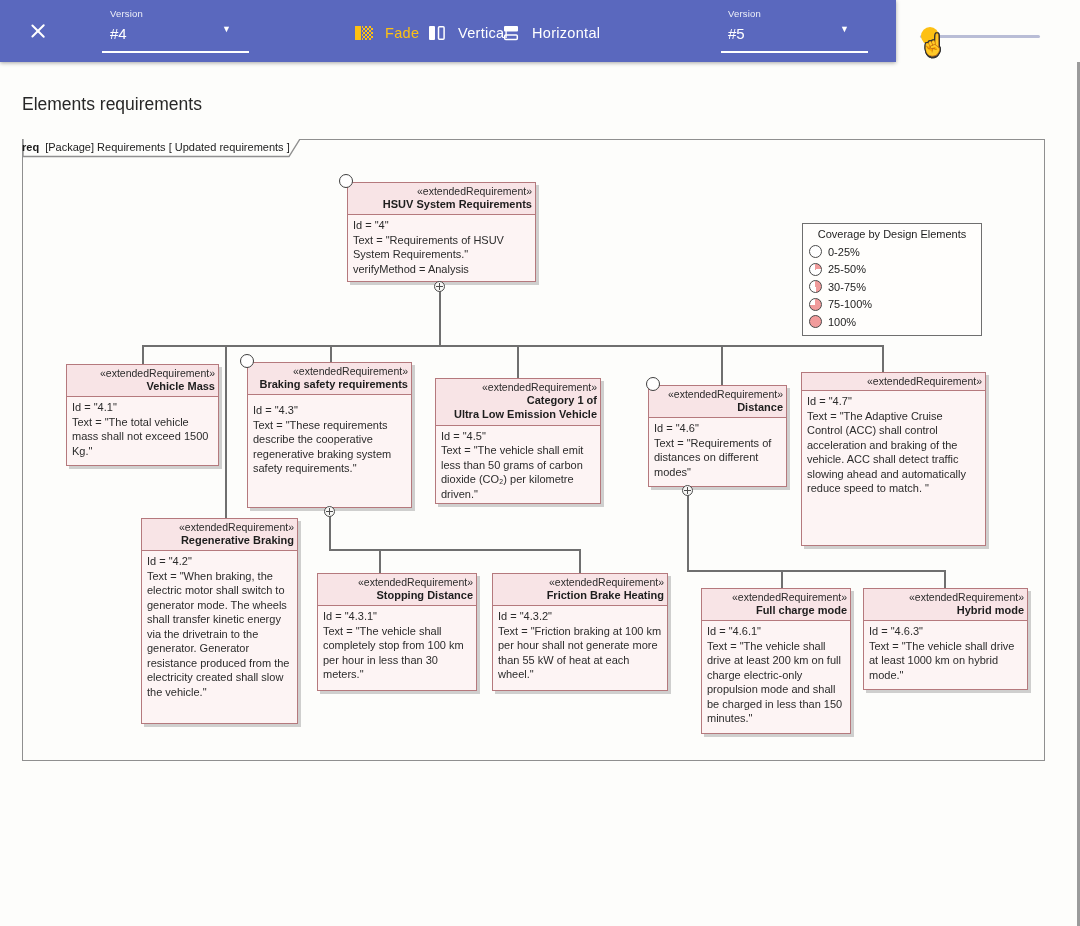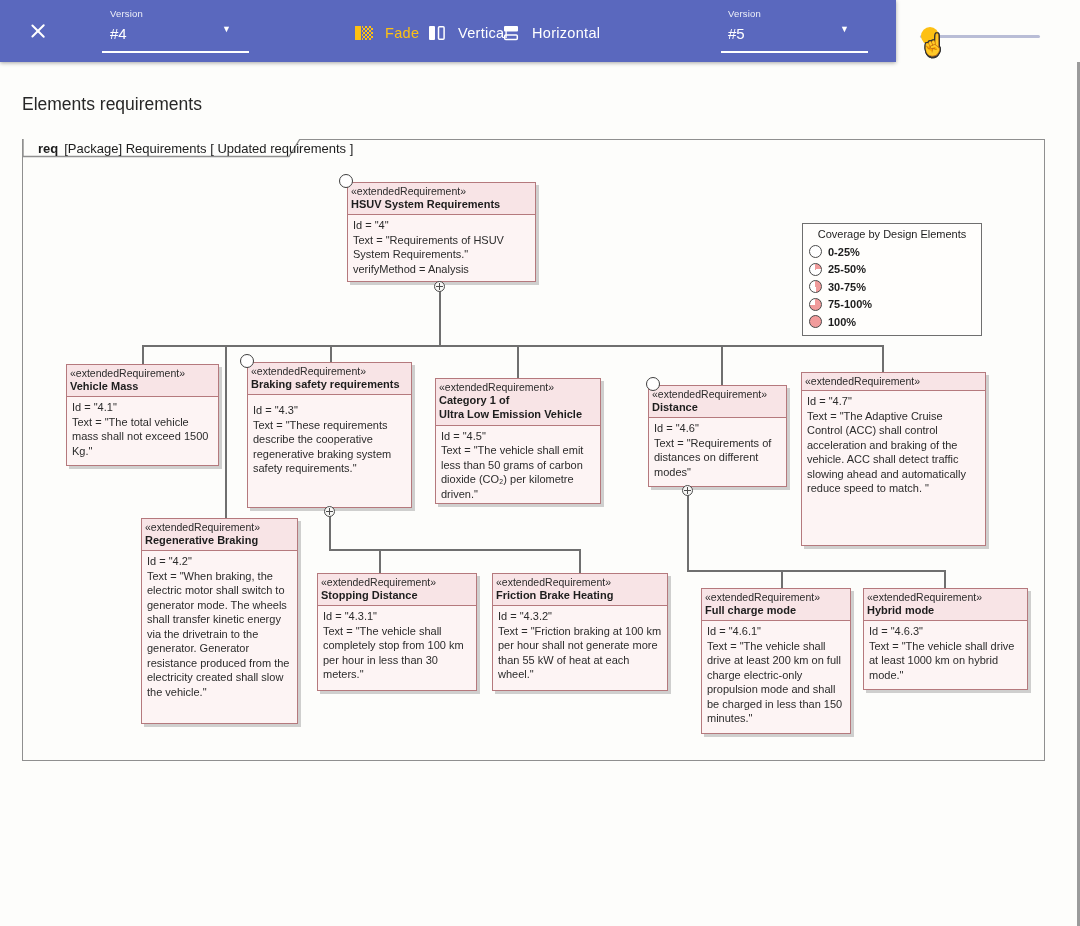--- a/index.html
+++ b/index.html
@@ -34,21 +34,21 @@
   .hand-cursor { position:absolute; left:920px; top:33px; font-size:21px; color:#fff; z-index:22;
                  text-shadow:-1px 0 0 #333,1px 0 0 #333,0 -1px 0 #333,0 1.5px 0 #333,
                              -1px -1px 0 #333,1px 1px 0 #333,1px -1px 0 #333,-1px 1px 0 #333; }
 
   
   .page-title { position:absolute; left:22px; top:94px; font-size:17.5px; color:#272727; }
 
   .frame { position:absolute; left:22px; top:139px; width:1023px; height:622px;
            border:1.5px solid #8f8f8f; background:#fdfdfb; }
   .frame-tab { position:absolute; left:22px; top:139px; width:282px; height:19px; z-index:5; }
-  .frame-tab-text { position:absolute; left:16px; top:2px; font-size:13px; color:#1c1c1c;
+  .frame-tab-text { position:absolute; left:0; top:2px; font-size:11px; color:#1c1c1c;
                     white-space:nowrap; }
   .tab-kw { font-weight:bold; margin-right:6px; }
 
   
   .h-line,.v-line { position:absolute; background:#6f6f6f; z-index:1; }
   .h-line { height:1.5px; }
   .v-line { width:1.5px; }
 
   .plus-circle { position:absolute; width:11px; height:11px; border:1.2px solid #4d4d4d;
                  border-radius:50%; background:#f7f7f5; z-index:3; }
@@ -57,41 +57,41 @@
   .plus-circle::after  { content:""; position:absolute; top:1.3px; bottom:1.3px; left:50%;
                  width:1.2px; margin-left:-0.6px; background:#4d4d4d; }
 
   .cov-circle { position:absolute; width:14px; height:14px; border:1.6px solid #3f3f3f;
                 border-radius:50%; background:#fff; z-index:4; }
 
   
   .req-box { position:absolute; border:1.4px solid #b5797d; background:#fdf4f4;
              box-shadow:3px 3px 0 rgba(150,150,150,.45); z-index:2; overflow:hidden;
              cursor:pointer; }
-  .req-head { background:#f8e4e6; border-bottom:1.4px solid #b5797d; text-align:left;
+  .req-head { background:#f8e4e6; border-bottom:1.4px solid #b5797d; text-align:right;
               padding:2px 3px 3px; }
   .stereo { font-size:10.5px; color:#2b2b2b; }
   .req-name { font-size:11px; font-weight:bold; color:#1d1d1d; white-space:pre-line;
               line-height:1.3; }
   .req-body { padding:3px 5px 4px; font-size:11px; color:#2b2b2b; line-height:1.32; }
   .req-body div { margin:0; }
 
   
   .legend { position:absolute; left:802px; top:223px; width:180px; height:113px;
             background:#fffefc; border:1.3px solid #6f6f6f; z-index:2; padding:4px 6px; }
   .legend-title { font-size:11px; color:#1d1d1d; text-align:center; margin-bottom:3px; }
   .legend-row { display:flex; align-items:center; gap:6px; height:17.5px; }
   .legend-row .pie { width:13px; height:13px; border:1.4px solid #4a4a4a; border-radius:50%;
                      flex:0 0 auto; }
   .pie-0   { background:#fff; }
   .pie-25  { background:conic-gradient(#f19b9b 0 25%, #fff 25% 100%); }
   .pie-50  { background:conic-gradient(#f19b9b 0 50%, #fff 50% 100%); }
   .pie-75  { background:conic-gradient(#f19b9b 0 75%, #fff 75% 100%); }
   .pie-100 { background:#f19b9b; }
-  .legend-row .lbl { font-size:11px; color:#1d1d1d;font-weight:bold; }
+  .legend-row .lbl { font-size:11px; color:#1d1d1d; }
 
   .edge-strip { position:absolute; right:0; top:62px; width:3px; height:864px;
                 background:#9b9b9b; z-index:30; }
 </style>
 </head>
 <body>
 
 <div id="stage">
 
   <div class="toolbar">

